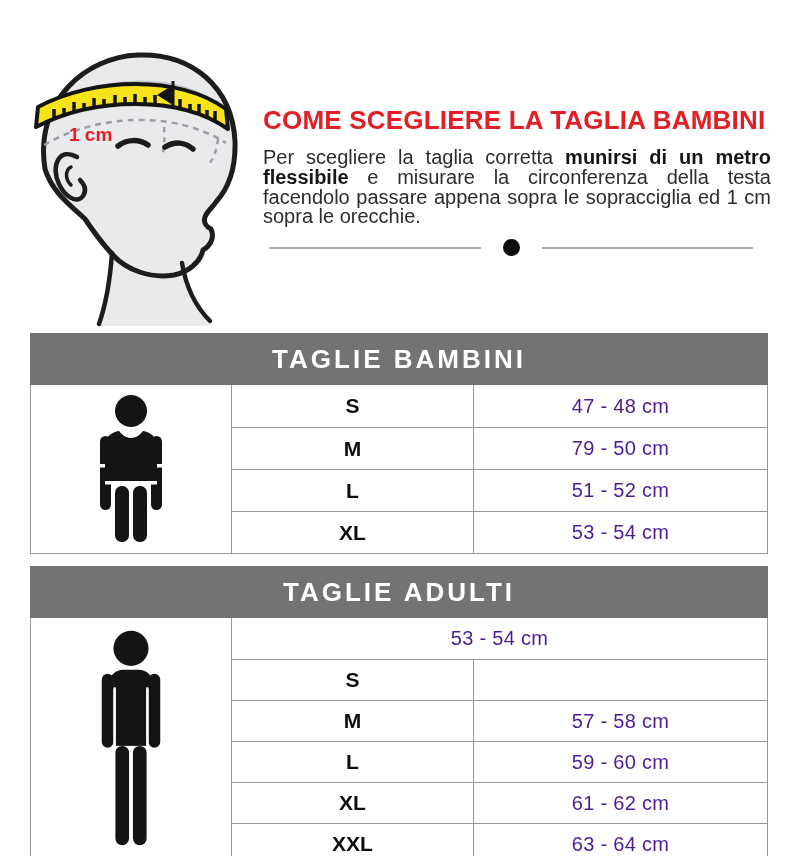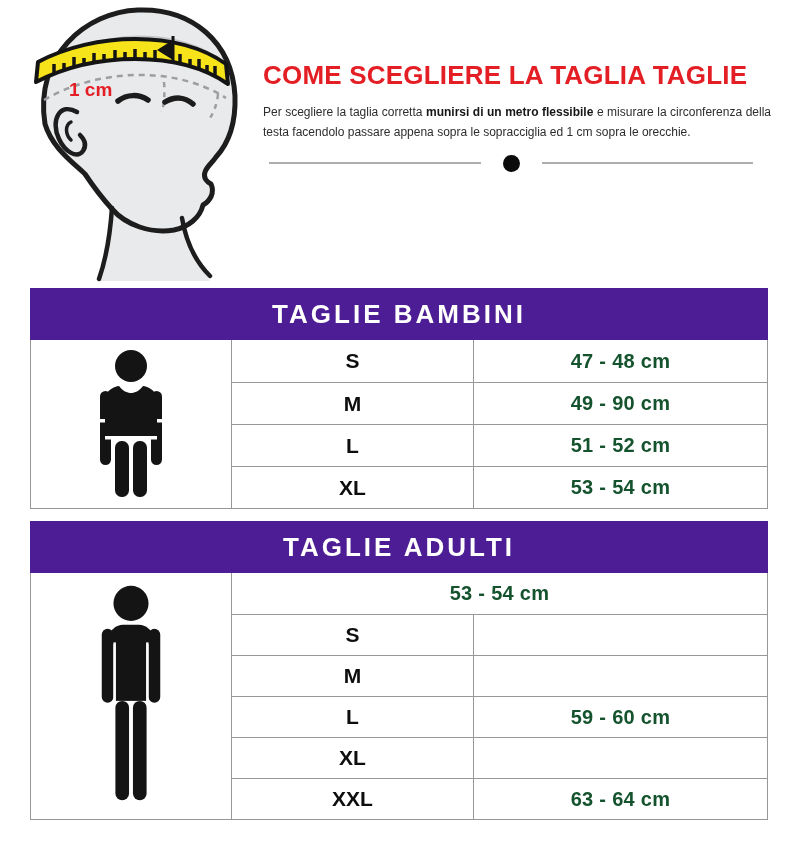--- a/index.html
+++ b/index.html
@@ -5,59 +5,59 @@
   * { box-sizing: border-box; }
   html,body { margin:0; padding:0; background:#ffffff; }
   body {
     width:800px; height:856px;
     font-family:"Liberation Sans","DejaVu Sans",sans-serif;
     color:#222;
   }
   .page { position:relative; width:800px; height:856px; overflow:hidden; background:#fff; }
 
   
-  .top { position:relative; height:288px; }
+  .top { position:relative; height:288px;margin-top:45px; }
   .illu { position:absolute; left:14px; top:4px; width:238px; height:280px; }
   .text-col { position:absolute; left:263px; top:60px; width:508px; }
   .page-title {
     margin:0 0 13px 0;
     font-size:26px; font-weight:800; letter-spacing:0.2px;
     color:#e41e25; line-height:30px;
   }
   .para {
-    margin:0; font-size:12px; line-height:19.8px;
+    margin:0; font-size:20px; line-height:19.8px;
     text-align:justify; color:#2d2d2d;
   }
   .para b { color:#161616; }
   .divider { display:flex; align-items:center; margin:12px 18px 0 6px; }
   .divider .line { flex:1; height:2px; background:#aeaeae; }
   .divider .dot { width:17px; height:17px; border-radius:50%; background:#0b0b0b; margin:0 22px; flex:0 0 auto; }
 
   
   .size-table { width:738px; margin-left:30px; }
   .size-table.adults { margin-top:12px; }
   .table-header {
-    height:52px; background:#4c1d95; color:#ffffff;
+    height:52px; background:#737373; color:#ffffff;
     display:flex; align-items:center; justify-content:center;
     font-size:26px; font-weight:700; letter-spacing:3px;
   }
   .table-body { display:flex; border:1px solid #979797; border-top:none; background:#fff; }
   .icon-cell { width:201px; border-right:1px solid #979797; display:flex; align-items:center; justify-content:center; }
   .rows { flex:1; display:flex; flex-direction:column; }
   .row { height:42px; display:flex; }
   .adults .row { height:41px; }
   .row + .row { border-top:1px solid #979797; }
   .size-cell {
     width:242px; border-right:1px solid #979797;
     display:flex; align-items:center; justify-content:center;
     font-size:21px; font-weight:700; color:#0e0e0e;
   }
   .range-cell {
     flex:1; display:flex; align-items:center; justify-content:center;
-    font-size:20px; font-weight:700; color:#14532d; letter-spacing:0.3px;
+    font-size:20px; font-weight:400; color:#4c1d95; letter-spacing:0.3px;
   }
 </style>
 </head>
 <body>
 
 <div class="page">
 
   <div class="top">
 
     <svg class="illu" viewBox="0 0 238 280" aria-hidden="true">
@@ -90,21 +90,21 @@
       <path d="M104,97 C113,90 125,90 134,96" fill="none" stroke="#1c1c1c" stroke-width="5.5" stroke-linecap="round"></path>
       <path d="M151,98 C161,92 171,93 179,100" fill="none" stroke="#1c1c1c" stroke-width="5.5" stroke-linecap="round"></path>
 
       <path d="M98,204 C96,232 92,255 85,275" fill="none" stroke="#1d1d1d" stroke-width="4.5" stroke-linecap="round"></path>
       <path d="M168,214 C172,238 182,258 196,272" fill="none" stroke="#1d1d1d" stroke-width="4.5" stroke-linecap="round"></path>
 
       <text x="55" y="92" font-size="19" font-weight="bold" fill="#e41e25">1 cm</text>
     </svg>
 
     <div class="text-col">
-      <h1 class="page-title">COME SCEGLIERE LA TAGLIA TAGLIE</h1>
+      <h1 class="page-title">COME SCEGLIERE LA TAGLIA BAMBINI</h1>
       <p class="para"><span>Per scegliere la taglia corretta </span><b>munirsi di un metro flessibile</b><span> e misurare la circonferenza della testa facendolo passare appena sopra le sopracciglia ed 1 cm sopra le orecchie.</span></p>
       <div class="divider">
         <span class="line"></span>
         <span class="dot"></span>
         <span class="line"></span>
       </div>
     </div>
   </div>
 
   <section class="size-table children">
@@ -123,21 +123,21 @@
           <rect x="42" y="92" width="14" height="56" rx="6.5" fill="#141414"></rect>
         </svg>
       </div>
       <div class="rows">
         <div class="row">
           <div class="size-cell">S</div>
           <div class="range-cell">47 - 48 cm</div>
         </div>
         <div class="row">
           <div class="size-cell">M</div>
-          <div class="range-cell">49 - 90 cm</div>
+          <div class="range-cell">79 - 50 cm</div>
         </div>
         <div class="row">
           <div class="size-cell">L</div>
           <div class="range-cell">51 - 52 cm</div>
         </div>
         <div class="row">
           <div class="size-cell">XL</div>
           <div class="range-cell">53 - 54 cm</div>
         </div>
       </div>
@@ -162,27 +162,29 @@
       </div>
       <div class="rows">
         <div class="row">
           <div class="range-cell">53 - 54 cm</div>
         </div>
         <div class="row">
           <div class="size-cell">S</div>
         </div>
         <div class="row">
           <div class="size-cell">M</div>
+          <div class="range-cell">57 - 58 cm</div>
         </div>
         <div class="row">
           <div class="size-cell">L</div>
           <div class="range-cell">59 - 60 cm</div>
         </div>
         <div class="row">
           <div class="size-cell">XL</div>
+          <div class="range-cell">61 - 62 cm</div>
         </div>
         <div class="row">
           <div class="size-cell">XXL</div>
           <div class="range-cell">63 - 64 cm</div>
         </div>
       </div>
     </div>
   </section>
 
 </div>

